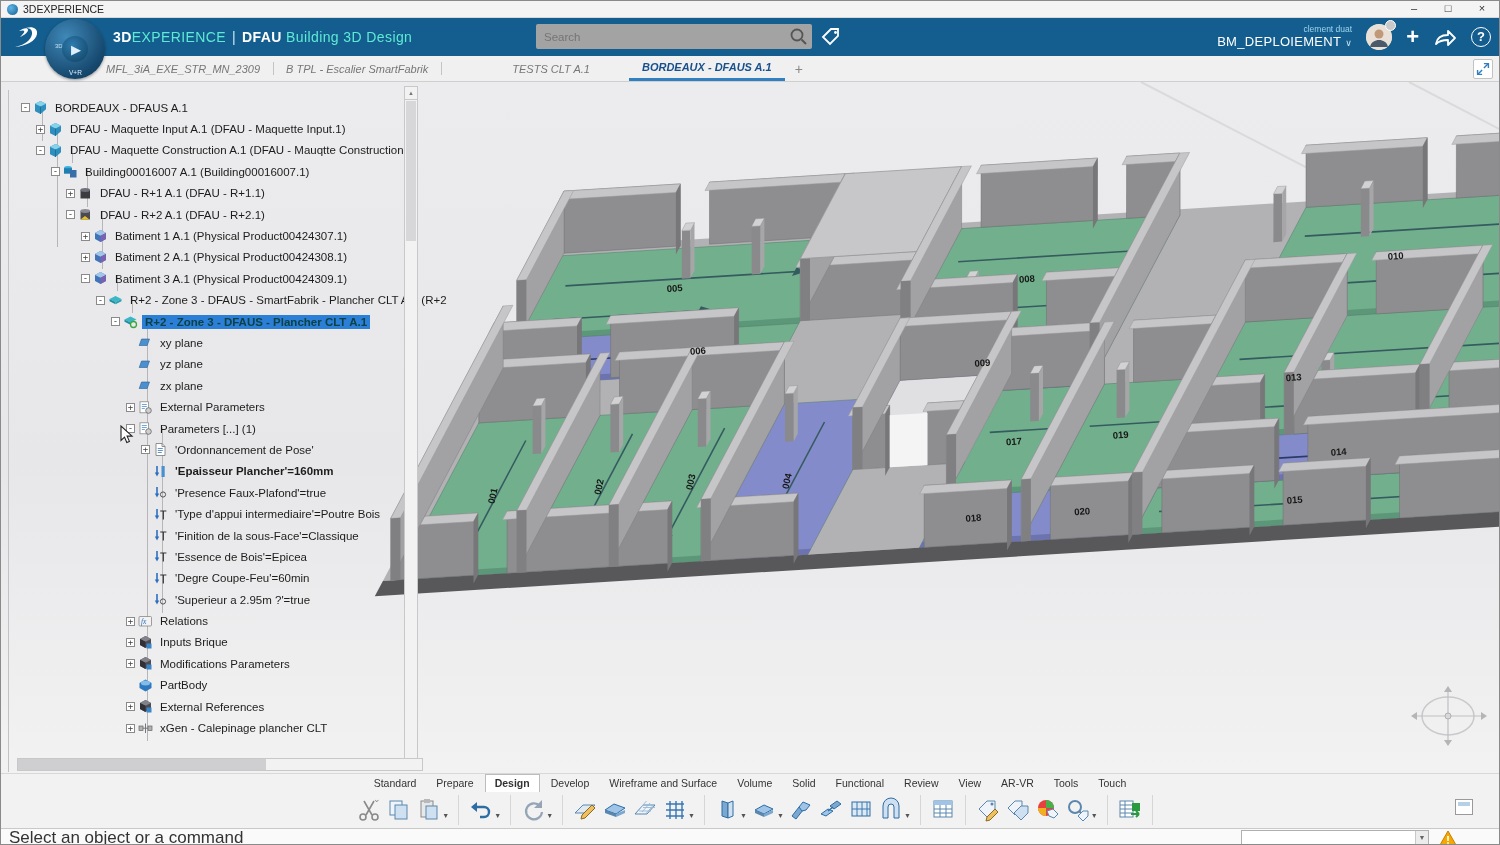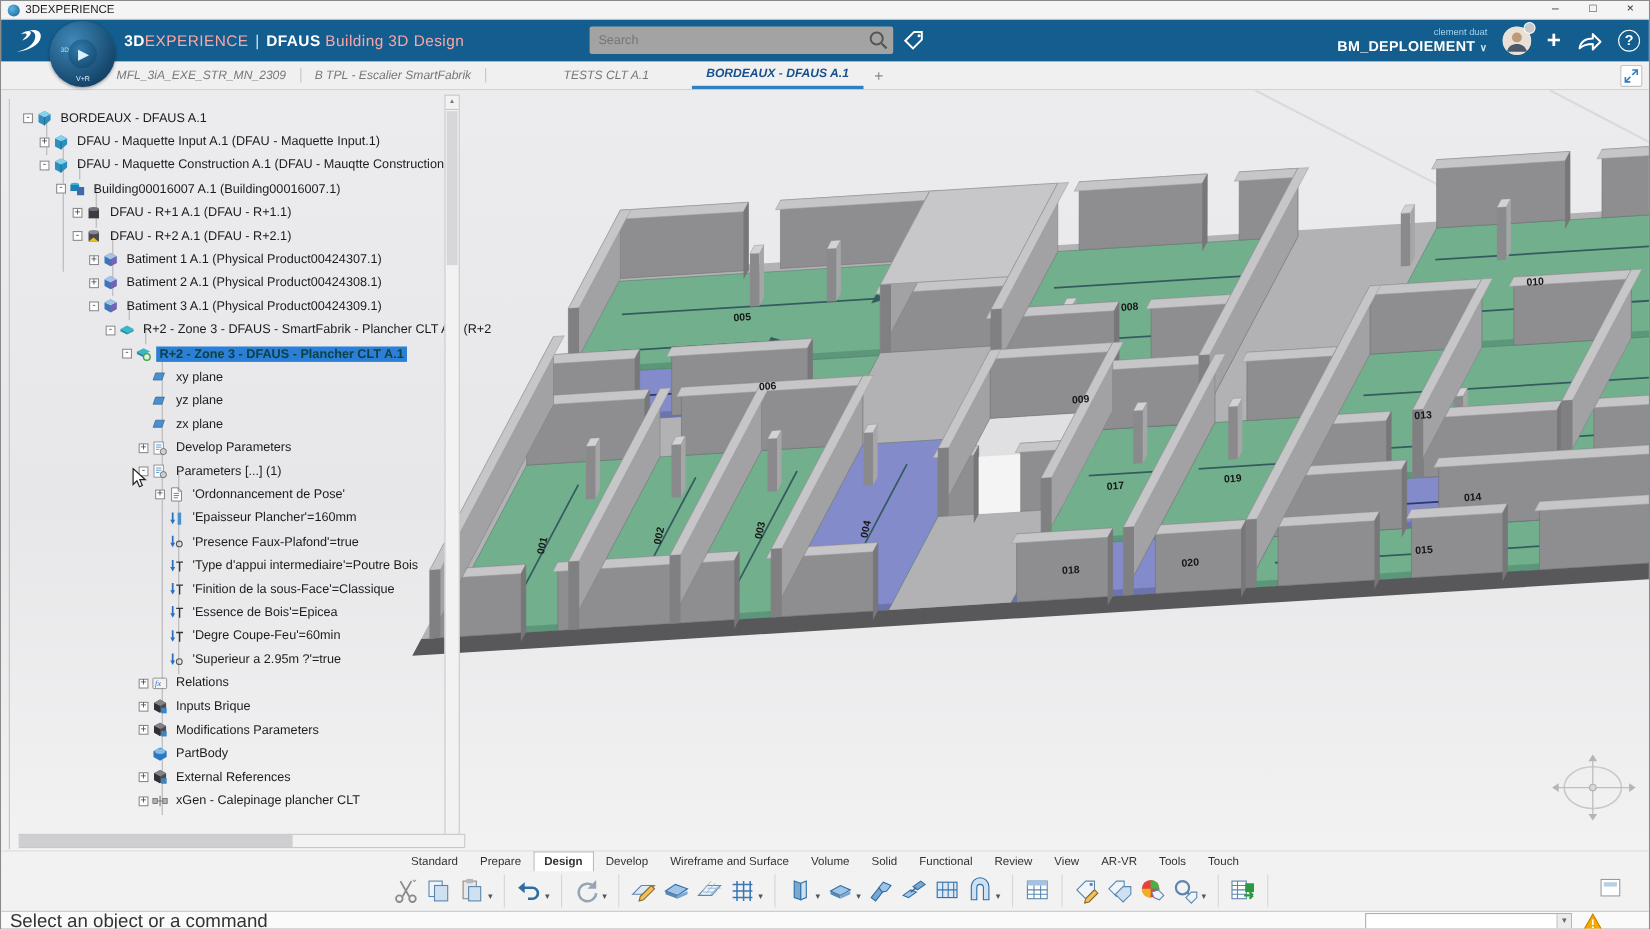--- a/index.html
+++ b/index.html
@@ -11,30 +11,30 @@
 .titlebar .appico{width:11px;height:11px;border-radius:50%;background:radial-gradient(circle at 35% 35%,#5fb6e8,#155e8e);margin:0 5px 0 6px}
 .titlebar .title{font-size:10.5px;color:#222}
 .titlebar .spacer{flex:1}
 .winbtn{width:34px;height:16px;text-align:center;font-size:11px;color:#333;line-height:15px;cursor:default}
 
 
 .topbar{height:38px;background:#135e8e;display:flex;align-items:center;position:relative;color:#fff}
 .dslogo{width:38px;height:32px;margin-left:6px;flex:0 0 auto}
 .brand{margin-left:68px;font-size:14px;letter-spacing:.4px;white-space:nowrap}
 .brand b{font-weight:bold;color:#fff}
-.brand .lt{color:#fca5a5;font-weight:normal}
+.brand .lt{color:#5eead4;font-weight:normal}
 .brand .sep{color:#cde6f2;margin:0 6px;font-weight:normal}
 .searchwrap{position:absolute;left:535px;top:6px;width:276px;height:25px;background:#a3a3a3;border-radius:2px;display:flex;align-items:center}
 .searchwrap input{flex:1;border:none;outline:none;font-size:11.5px;color:#444;padding:0 8px;font-style:normal;background:transparent;font-family:"Liberation Sans",sans-serif}
 .search-mag{width:22px;height:22px;flex:0 0 auto;margin-right:2px}
 .tagico{position:absolute;left:818px;top:8px;width:24px;height:22px}
 .rightcluster{position:absolute;right:8px;top:0;height:38px;display:flex;align-items:center;gap:14px}
 .usertext{text-align:right;line-height:1.1}
 .usertext .u1{font-size:8.5px;color:#9fd4ef}
-.usertext .u2{font-size:13px;font-weight:bold;color:#fff;letter-spacing:.3px}
+.usertext .u2{font-size:13px;font-weight:normal;color:#fff;letter-spacing:.3px}
 .usertext .chev{font-size:9px;color:#cde6f2;margin-left:4px}
 .avatar{position:relative;width:26px;height:26px;border-radius:50%;background:#e8e0d6;overflow:visible}
 .avatar svg{border-radius:50%}
 .avatar .badge{position:absolute;right:-4px;top:-4px;width:11px;height:11px;border-radius:50%;background:#c9c9c9;border:1px solid #fff}
 .hbtn{font-size:22px;font-weight:bold;color:#fff;line-height:22px}
 .helpbtn{width:20px;height:20px;border:1.6px solid #fff;border-radius:50%;font-size:13px;font-weight:bold;text-align:center;line-height:17px}
 
 
 .compass{position:absolute;left:44px;top:18px;width:60px;height:60px;border-radius:50%;z-index:60;
 background:radial-gradient(circle at 35% 30%,#3f88b8,#16486e 70%,#0e3350);box-shadow:0 1px 3px rgba(0,0,0,.4)}
@@ -112,21 +112,21 @@
     <div class="winbtn">□</div>
     <div class="winbtn close">×</div>
   </div>
 
   <div class="topbar">
     <svg class="dslogo" viewBox="0 0 38 32">
       <path d="M8 26c10-2 16-7 17-13 .5-4-2-6-6-6 6-2 12 0 11 6-1 7-11 12-22 13z" fill="#fff"></path>
       <path d="M12 10c4-3 9-4 9-1 0 2-3 5-8 7 3-3 5-5 4-6-.6-.8-3-.4-5 0z" fill="#fff"></path>
     </svg>
     <div class="brand">
-      <b>3D</b><span class="lt">EXPERIENCE</span><span class="sep">|</span><b>DFAUS</b>&nbsp;<span class="lt">Building 3D Design</span>
+      <b>3D</b><span class="lt">EXPERIENCE</span><span class="sep">|</span><b>DFAU</b>&nbsp;<span class="lt">Building 3D Design</span>
     </div>
     <div class="searchwrap">
       <input type="text" placeholder="Search" style="">
       <svg class="search-mag" viewBox="0 0 22 22">
         <circle cx="9" cy="9" r="5.5" fill="none" stroke="#555" stroke-width="1.8"></circle>
         <path d="M13.5 13.5L18 18" stroke="#555" stroke-width="2"></path>
       </svg>
     </div>
     <svg class="tagico" viewBox="0 0 24 22">
       <path d="M4 11l8-8h7v7l-8 8z" fill="none" stroke="#fff" stroke-width="1.8"></path>
@@ -591,41 +591,41 @@
             </svg>
             <span class="lbl">zx plane</span>
           </li>
           <li style="padding-left: 111px;">
             <span class="expand">+</span>
             <svg class="ticon" viewBox="0 0 15 15">
               <rect x="2" y="1.8" width="8.5" height="11" fill="#fff" stroke="#888" stroke-width=".8"></rect>
               <path d="M3.8 4.5h5M3.8 6.5h5M3.8 8.5h3" stroke="#4a90d0" stroke-width=".8"></path>
               <circle cx="10.5" cy="10.5" r="2.8" fill="#cfcfcf" stroke="#666" stroke-width=".8"></circle>
             </svg>
-            <span class="lbl">Develop Parameters</span>
+            <span class="lbl">External Parameters</span>
           </li>
           <li style="padding-left: 111px;">
             <span class="expand">-</span>
             <svg class="ticon" viewBox="0 0 15 15">
               <rect x="2" y="1.8" width="8.5" height="11" fill="#fff" stroke="#888" stroke-width=".8"></rect>
               <path d="M3.8 4.5h5M3.8 6.5h5M3.8 8.5h3" stroke="#4a90d0" stroke-width=".8"></path>
               <circle cx="10.5" cy="10.5" r="2.8" fill="#cfcfcf" stroke="#666" stroke-width=".8"></circle>
             </svg>
             <span class="lbl">Parameters [...] (1)</span>
           </li>
           <li style="padding-left: 126px;">
             <span class="expand">+</span>
             <svg class="ticon" viewBox="0 0 15 15">
               <path d="M3 1.5h6l3 3v9H3z" fill="#fff" stroke="#777" stroke-width=".8"></path>
               <path d="M9 1.5v3h3" fill="none" stroke="#777" stroke-width=".8"></path>
               <path d="M4.8 6.5h5M4.8 8.5h5M4.8 10.5h4" stroke="#3a78c0" stroke-width=".8"></path>
             </svg>
             <span class="lbl">'Ordonnancement de Pose'</span>
           </li>
-          <li style="padding-left: 126px;">
+          <li style="padding-left: 126px; font-weight: bold;">
             <span class="expand none">+</span>
             <svg class="ticon" viewBox="0 0 15 15">
               <path d="M4 2v8" stroke="#2a70c0" stroke-width="1.6"></path>
               <path d="M1.8 8.5l2.2 4 2.2-4z" fill="#2a70c0"></path>
               <rect x="8.5" y="2" width="3.2" height="11" fill="#4a90d0"></rect>
             </svg>
             <span class="lbl">'Epaisseur Plancher'=160mm</span>
           </li>
           <li style="padding-left: 126px;">
             <span class="expand none">+</span>

